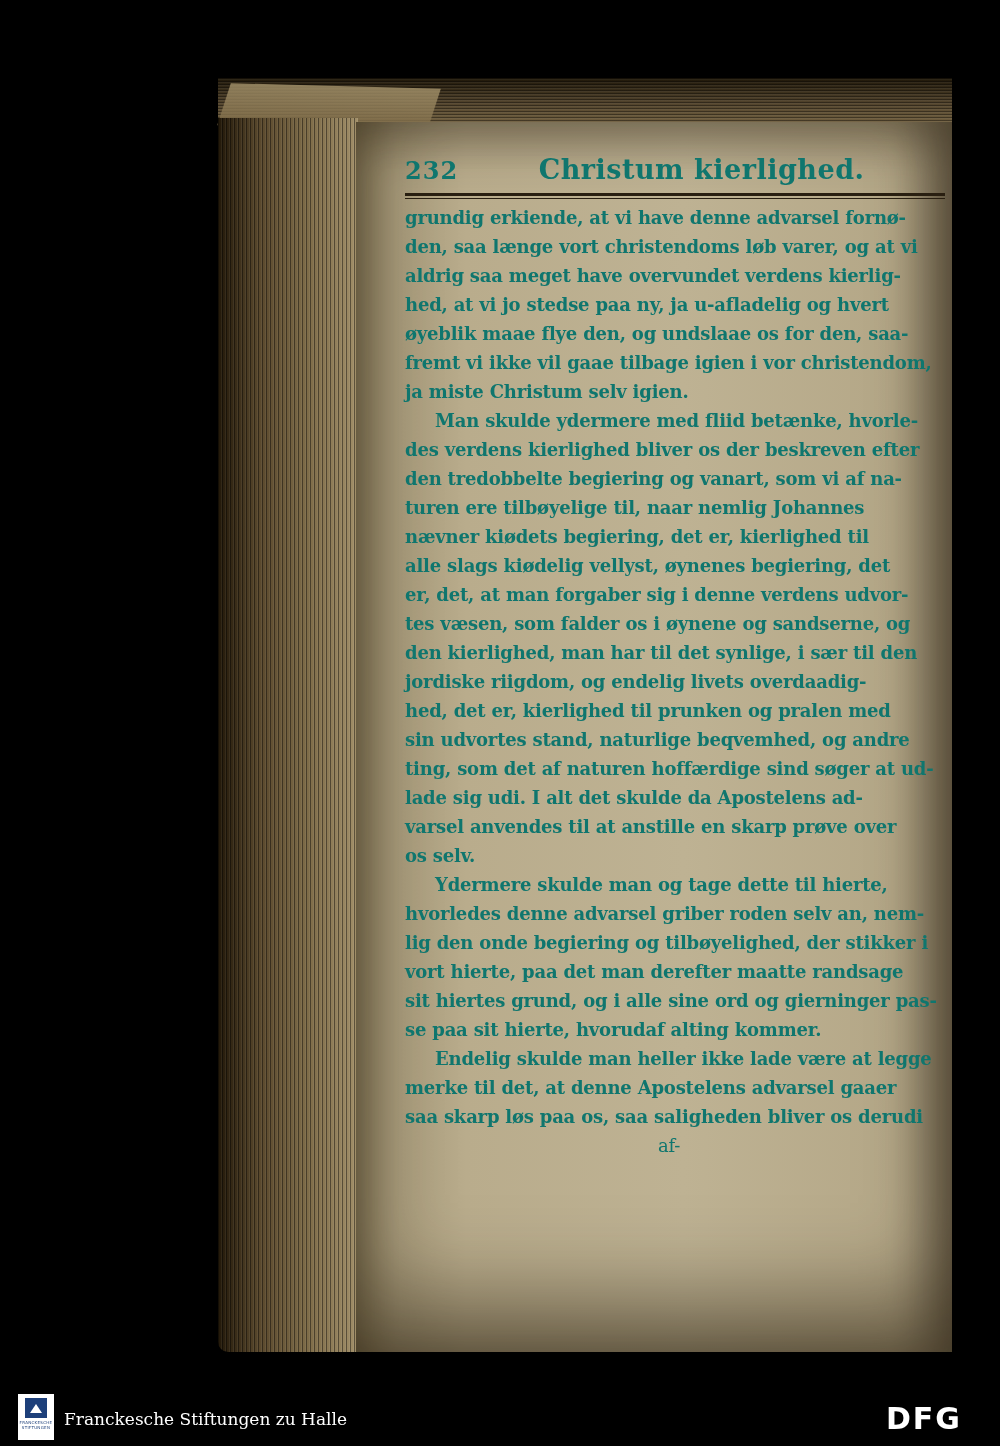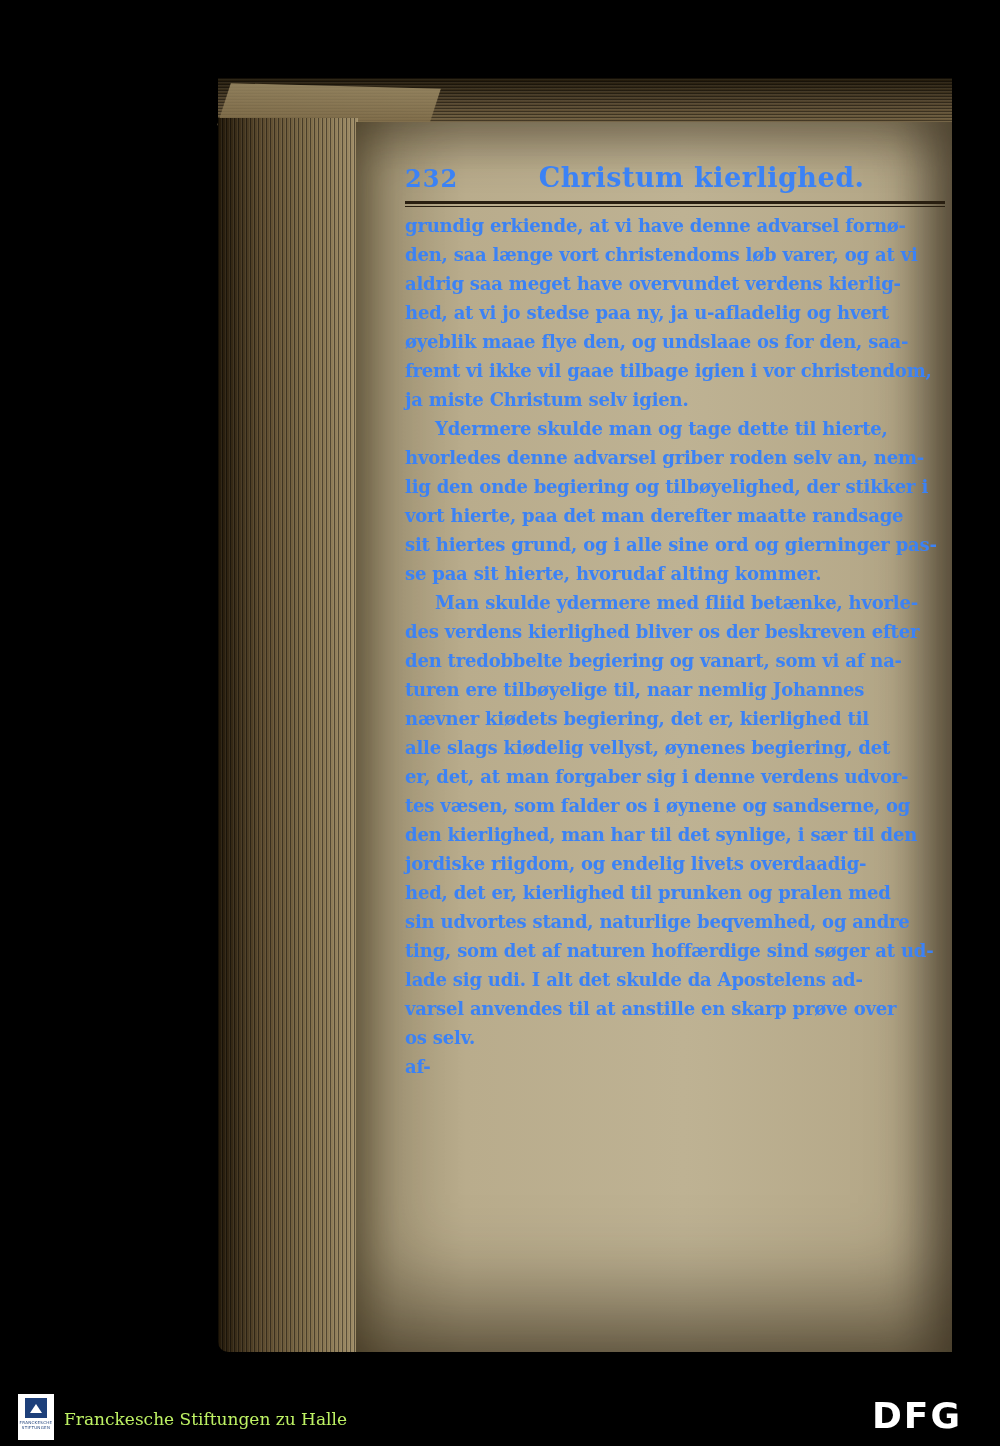--- a/index.html
+++ b/index.html
@@ -37,39 +37,39 @@
     position:absolute; left:138px; top:44px; right:0; bottom:0;
     background:linear-gradient(90deg, #968967 0, #aa9d7d 40px, #b9ac8c 110px, #beb293 55%, #b5a888 90%, #a0947a 100%);
     box-shadow:
       inset 0 -55px 85px rgba(35,25,10,.5),
       inset -25px 0 45px rgba(35,25,10,.32),
       inset 0 28px 42px rgba(35,25,10,.28);
   }
 
   
   .text-block {
-    position:absolute; left:187px; top:84px; width:540px;
-    color:#3b82f6;
+    position:absolute; left:187px; top:76px; width:540px;
+    color:#0f766e;
   }
   .header-row { display:flex; align-items:baseline; font-weight:bold; }
   .page-num { font-size:24px; letter-spacing:1px; }
   .running-title { flex:1; text-align:center; font-size:27px; letter-spacing:.5px; }
   .rule {
     margin-top:8px; height:2px;
     border-top:3px solid #291f11;
     border-bottom:1px solid #291f11;
   }
   .body-text {
     margin-top:4px;
     font-size:18px; line-height:29px; font-weight:bold;
     letter-spacing:-0.2px;
   }
   .body-text p { margin:0; white-space:pre-line; }
   .para-indent { text-indent:30px; }
-  .catchword { text-align:left; line-height:29px; padding-right:12px; font-weight:bold; font-size:18px; }
+  .catchword { text-align:center; line-height:29px; padding-right:12px; font-weight:normal; font-size:18px; }
 
   
   .footer { position:absolute; left:0; bottom:0; width:1000px; height:58px; }
   .logo-box {
     position:absolute; left:18px; bottom:6px; width:36px; height:46px;
     background:#fff; box-sizing:border-box; padding-top:4px;
     display:flex; flex-direction:column; align-items:center;
   }
   .logo-emblem {
     width:22px; height:20px; background:#1d3f7a;
@@ -80,25 +80,25 @@
     border-left:6px solid transparent; border-right:6px solid transparent;
     border-bottom:9px solid #fff;
   }
   .logo-text {
     margin-top:2px; font-family:"DejaVu Sans", sans-serif;
     font-size:4px; line-height:5px; color:#1d3f7a;
     text-align:center; letter-spacing:.3px;
   }
   .library-name {
     position:absolute; left:64px; bottom:17px;
-    color:#bef264; font-size:17px; font-family:"DejaVu Serif", serif;text-align:right;
+    color:#ffffff; font-size:17px; font-family:"DejaVu Serif", serif;text-align:right;
   }
   .dfg {
     position:absolute; right:38px; bottom:10px;
-    color:#fff; font-size:36px; font-weight:bold;
+    color:#fff; font-size:30px; font-weight:bold;
     font-family:"DejaVu Sans", sans-serif; letter-spacing:2px;
   }
 </style>
 </head>
 <body>
 
 <div class="book">
   <div class="top-edge"></div>
   <div class="corner-pages"></div>
   <div class="left-edge"></div>
@@ -112,42 +112,45 @@
     <div class="rule"></div>
 
     <div class="body-text">
       <p>grundig erkiende, at vi have denne advarsel fornø-
 den, saa længe vort christendoms løb varer, og at vi
 aldrig saa meget have overvundet verdens kierlig-
 hed, at vi jo stedse paa ny, ja u-afladelig og hvert
 øyeblik maae flye den, og undslaae os for den, saa-
 fremt vi ikke vil gaae tilbage igien i vor christendom,
 ja miste Christum selv igien.</p>
-      <p class="para-indent">Ydermere skulde man og tage dette til hierte,
-hvorledes denne advarsel griber roden selv an, nem-
-lig den onde begiering og tilbøyelighed, der stikker i
-vort hierte, paa det man derefter maatte randsage
-sit hiertes grund, og i alle sine ord og gierninger pas-
-se paa sit hierte, hvorudaf alting kommer.</p>
       <p class="para-indent">Man skulde ydermere med fliid betænke, hvorle-
 des verdens kierlighed bliver os der beskreven efter
 den tredobbelte begiering og vanart, som vi af na-
 turen ere tilbøyelige til, naar nemlig Johannes
 nævner kiødets begiering, det er, kierlighed til
 alle slags kiødelig vellyst, øynenes begiering, det
 er, det, at man forgaber sig i denne verdens udvor-
 tes væsen, som falder os i øynene og sandserne, og
 den kierlighed, man har til det synlige, i sær til den
 jordiske riigdom, og endelig livets overdaadig-
 hed, det er, kierlighed til prunken og pralen med
 sin udvortes stand, naturlige beqvemhed, og andre
 ting, som det af naturen hoffærdige sind søger at ud-
 lade sig udi.  I alt det skulde da Apostelens ad-
 varsel anvendes til at anstille en skarp prøve over
 os selv.</p>
+      <p class="para-indent">Ydermere skulde man og tage dette til hierte,
+hvorledes denne advarsel griber roden selv an, nem-
+lig den onde begiering og tilbøyelighed, der stikker i
+vort hierte, paa det man derefter maatte randsage
+sit hiertes grund, og i alle sine ord og gierninger pas-
+se paa sit hierte, hvorudaf alting kommer.</p>
+      <p class="para-indent">Endelig skulde man heller ikke lade være at legge
+merke til det, at denne Apostelens advarsel gaaer
+saa skarp løs paa os, saa saligheden bliver os derudi</p>
       <div class="catchword">af-</div>
     </div>
   </div>
 </div>
 
 <div class="footer">
   <div class="logo-box">
     <span class="logo-emblem">
         <i></i>
       </span>

